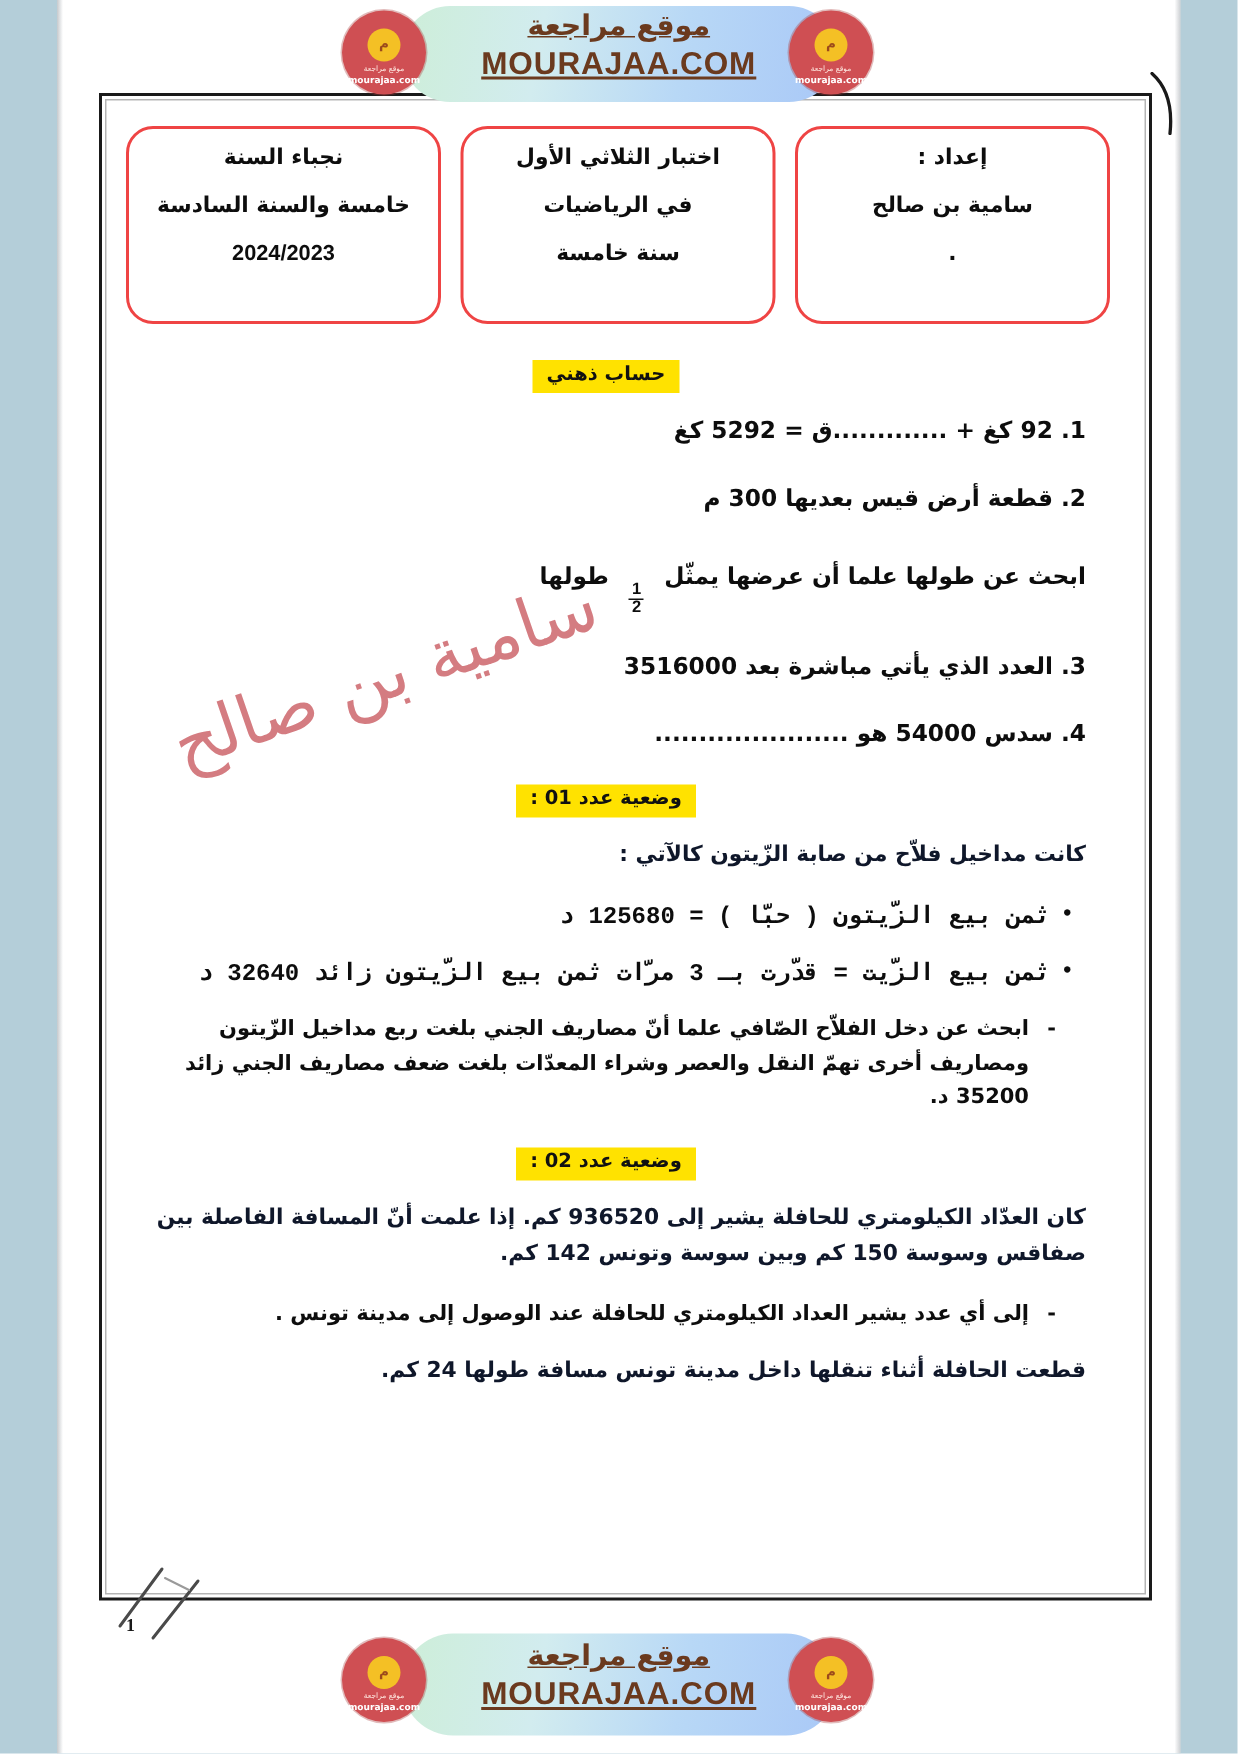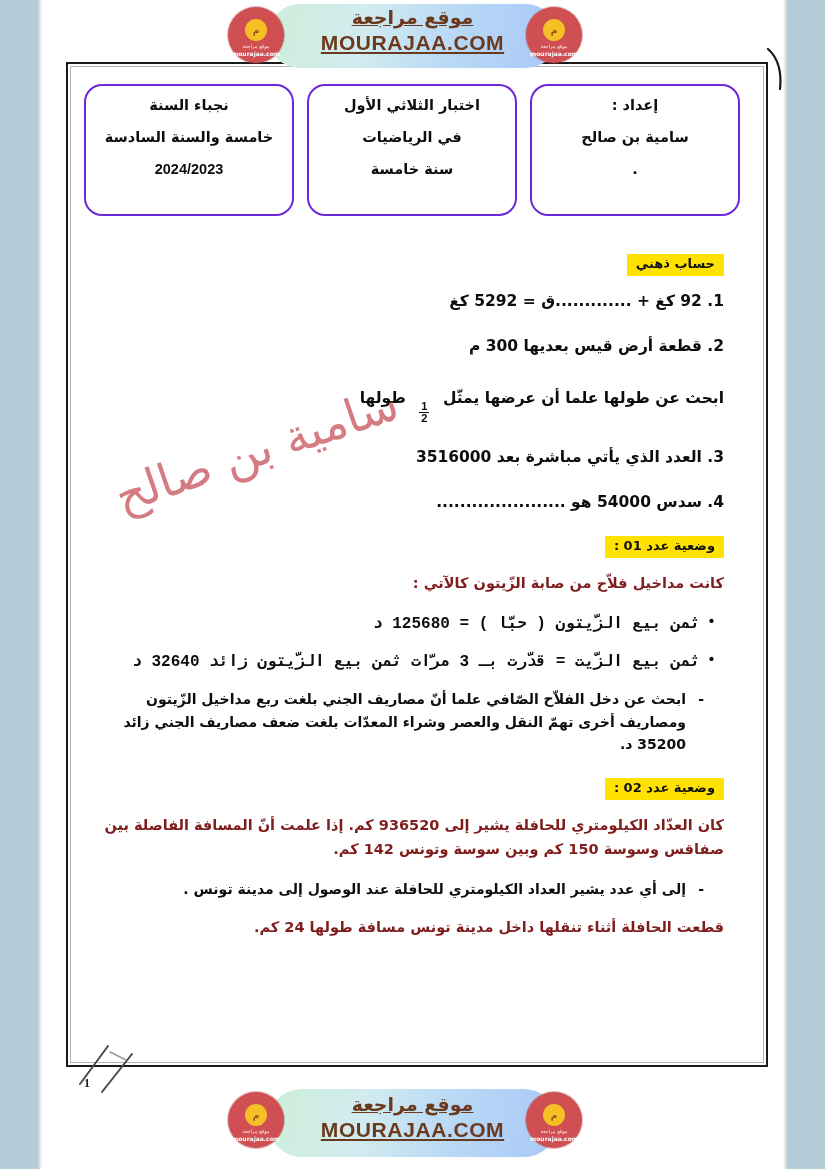--- a/index.html
+++ b/index.html
@@ -184,21 +184,21 @@
     width: 656px;
     height: 132px;
     display: flex;
     flex-direction: row-reverse;
     justify-content: space-between;
     align-items: stretch;
     z-index: 10;
   }
   .hbox {
     width: 210px;
-    border: 2px solid #6d28d9;
+    border: 2px solid #ef4444;
     border-radius: 18px;
     padding: 10px 8px 8px;
     box-sizing: border-box;
     text-align: center;
     background: #fff;
   }
   .hbox p {
     margin: 0 0 13px;
     font-size: 14.5px;
     font-weight: bold;
@@ -223,36 +223,36 @@
     display: inline-block;
     background: #ffe200;
     color: #111;
     font-family: "DejaVu Sans", sans-serif;
     font-size: 13px;
     font-weight: bold;
     padding: 3px 9px 4px;
     line-height: 1.15;
     letter-spacing: -0.3px;
   }
-  .badge-wrap { text-align: right; margin: 14px 0 14px; }
+  .badge-wrap { text-align: center; margin: 0 0 14px; }
 
   .q {
     margin: 0 0 22px;
     font-size: 15.5px;
     font-weight: bold;
     color: #0d0d0d;
     line-height: 1.5;
     font-family: "DejaVu Sans", sans-serif;
   }
   .q.tight { margin-bottom: 29px; }
   .para {
     margin: 0 0 16px;
     font-size: 14.5px;
     font-weight: bold;
-    color: #7f1d1d;
+    color: #0f172a;
     line-height: 1.65;
     font-family: "DejaVu Sans", sans-serif;
   }
 
   ul.bullets {
     margin: 0 0 10px;
     padding: 0 24px 0 0;
     list-style: none;
   }
   ul.bullets li {

